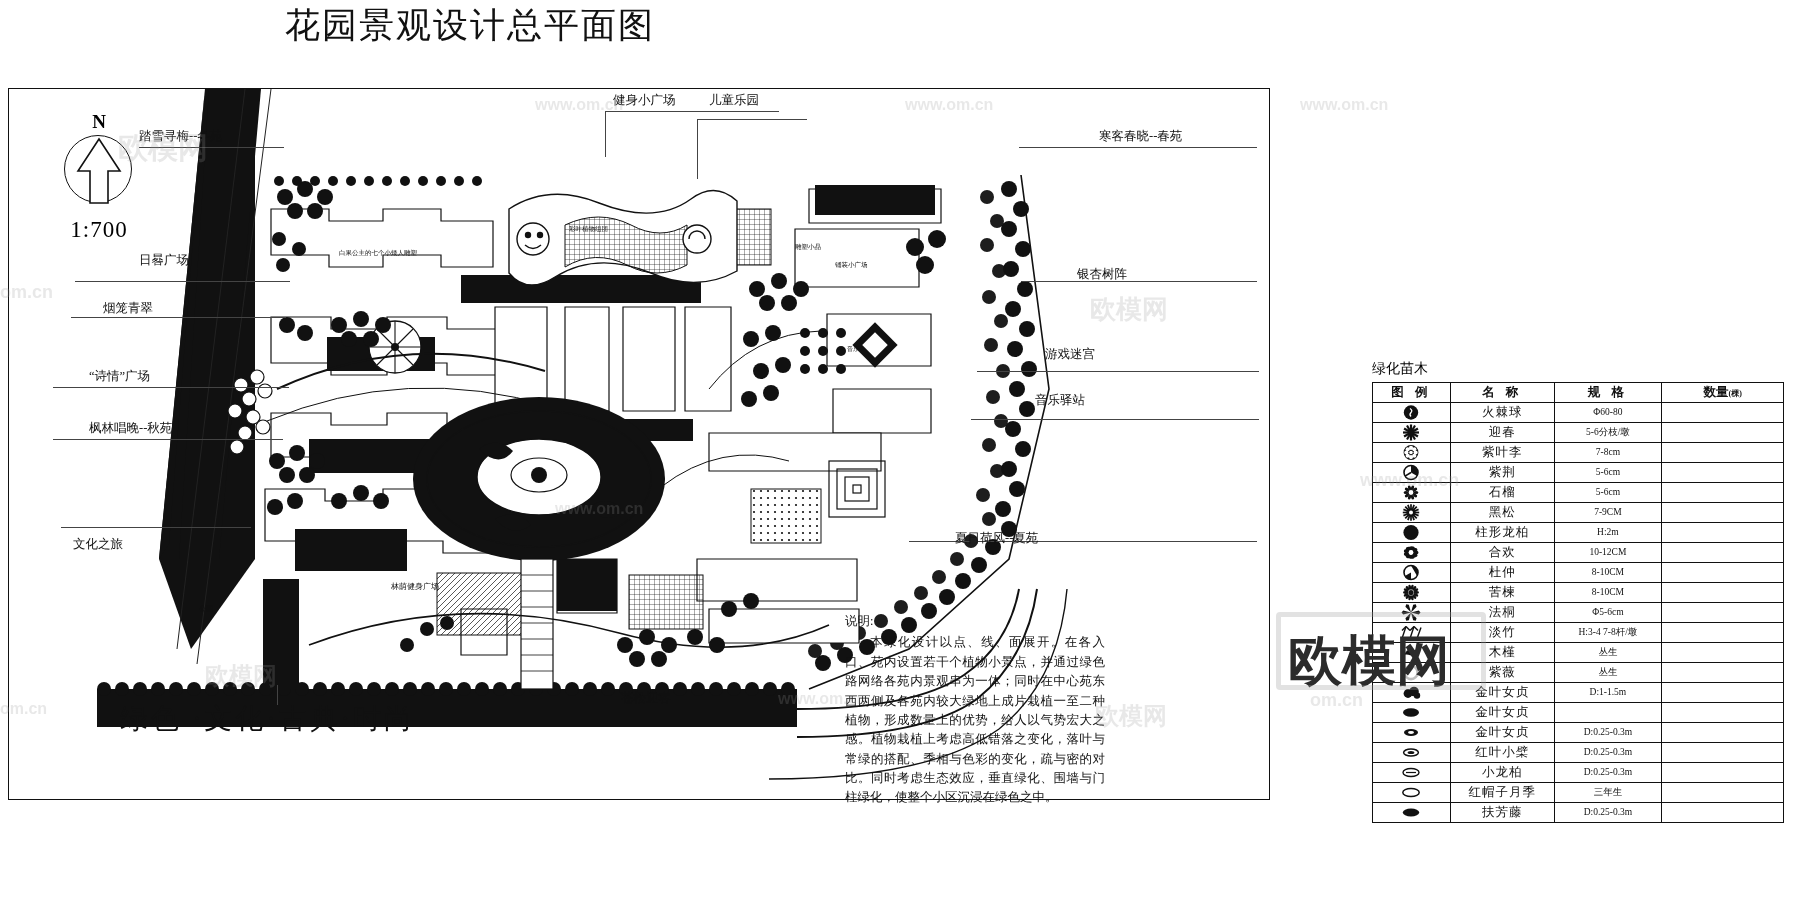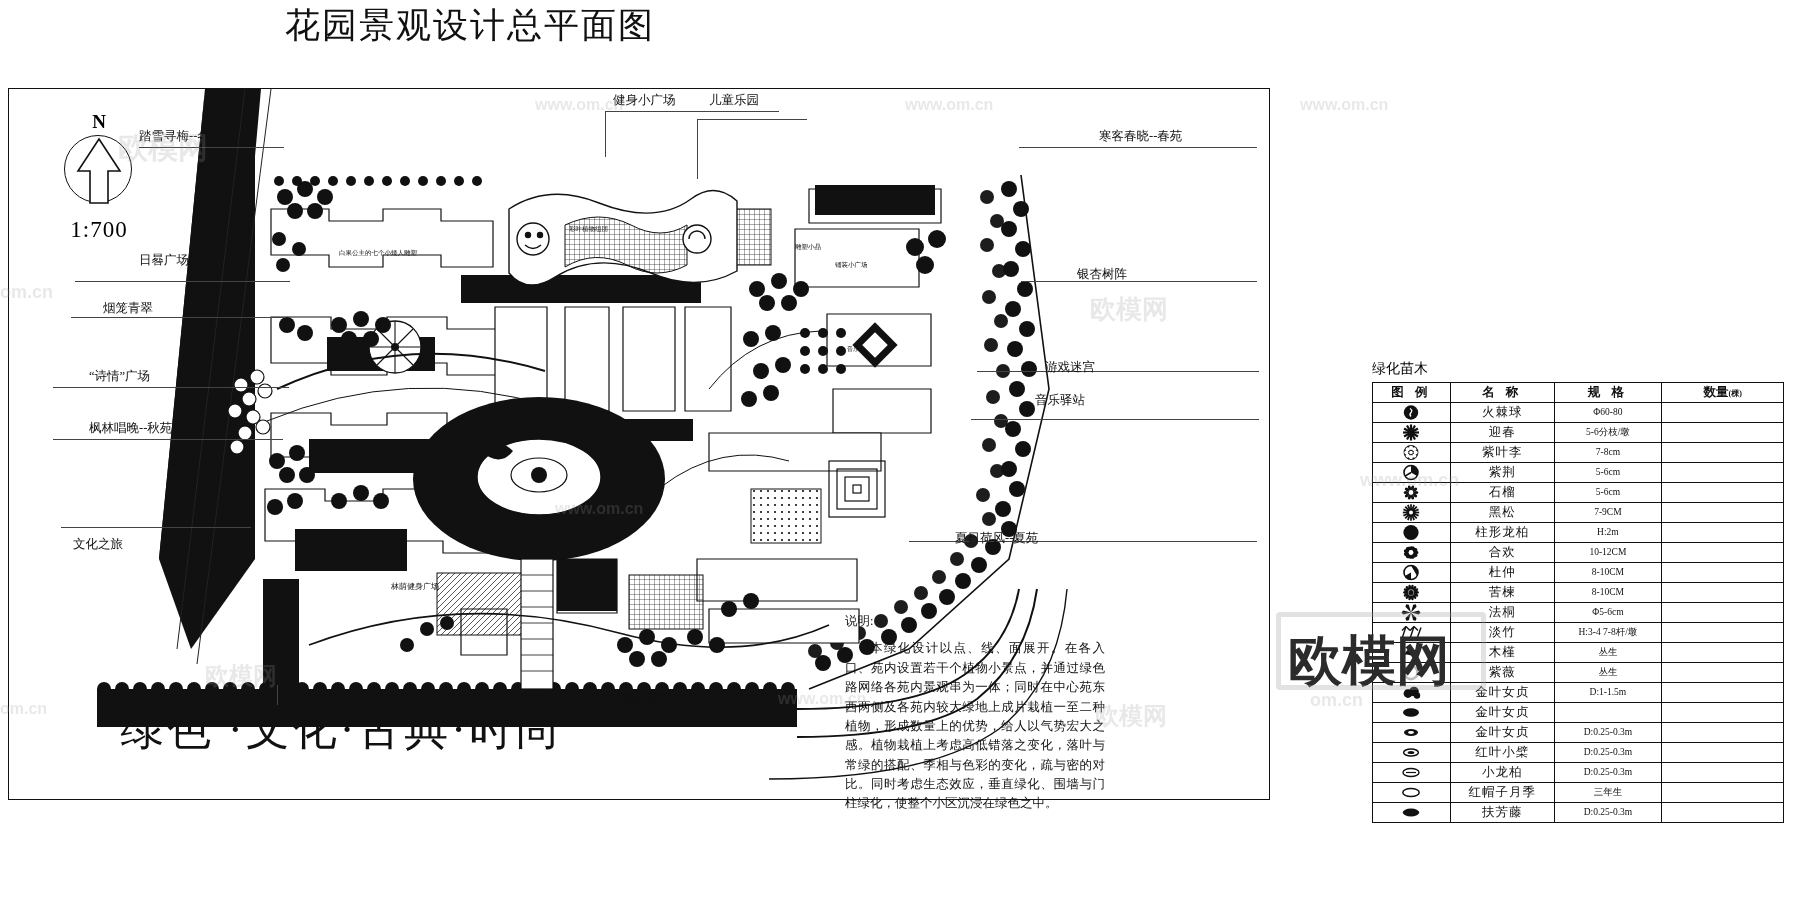--- a/index.html
+++ b/index.html
@@ -50,27 +50,27 @@
   .leader { position: absolute; height: 0; border-top: 1px solid #444; }
 
   
   .plan-svg { position: absolute; left: 0; top: 0; }
 
   
   #note-block {
     position: absolute; left: 845px; top: 612px;
     width: 260px; font-size: 12.5px; line-height: 1.55; color: #111;
   }
-  #note-title { margin-bottom: 8px; }
+  #note-title { margin-bottom: 2px; }
   #note-body { text-indent: 2em; text-align: justify; }
 
   
   #tagline {
     position: absolute; left: 120px; top: 700px;
-    font-size: 44px; letter-spacing: 3px; color: #111; white-space: nowrap;
+    font-size: 28px; letter-spacing: 3px; color: #111; white-space: nowrap;
   }
 
   
   #legend-wrap { position: absolute; left: 1372px; top: 360px; width: 420px; }
   #legend-title { font-size: 14px; margin: 0 0 4px 0; }
   table.legend {
     border-collapse: collapse; width: 412px;
     font-size: 10.5px; color: #111; background: #fff;
   }
   table.legend th, table.legend td {
@@ -533,21 +533,21 @@
   <div class="callout" style="left:706px; top:92px;">
     <span class="txt">儿童乐园</span>
   </div>
 
   <div class="callout" style="left:1096px; top:128px;">
     <span class="txt">寒客春晓--春苑</span>
   </div>
   <div class="callout" style="left:1074px; top:266px;">
     <span class="txt">银杏树阵</span>
   </div>
-  <div class="callout" style="left:1042px; top:359px;">
+  <div class="callout" style="left:1042px; top:346px;">
     <span class="txt">游戏迷宫</span>
   </div>
   <div class="callout" style="left:1032px; top:392px;">
     <span class="txt">音乐驿站</span>
   </div>
   <div class="callout" style="left:952px; top:530px;">
     <span class="txt">夏日荷风--夏苑</span>
   </div>
 
   <div class="callout" style="left:618px; top:690px;">

